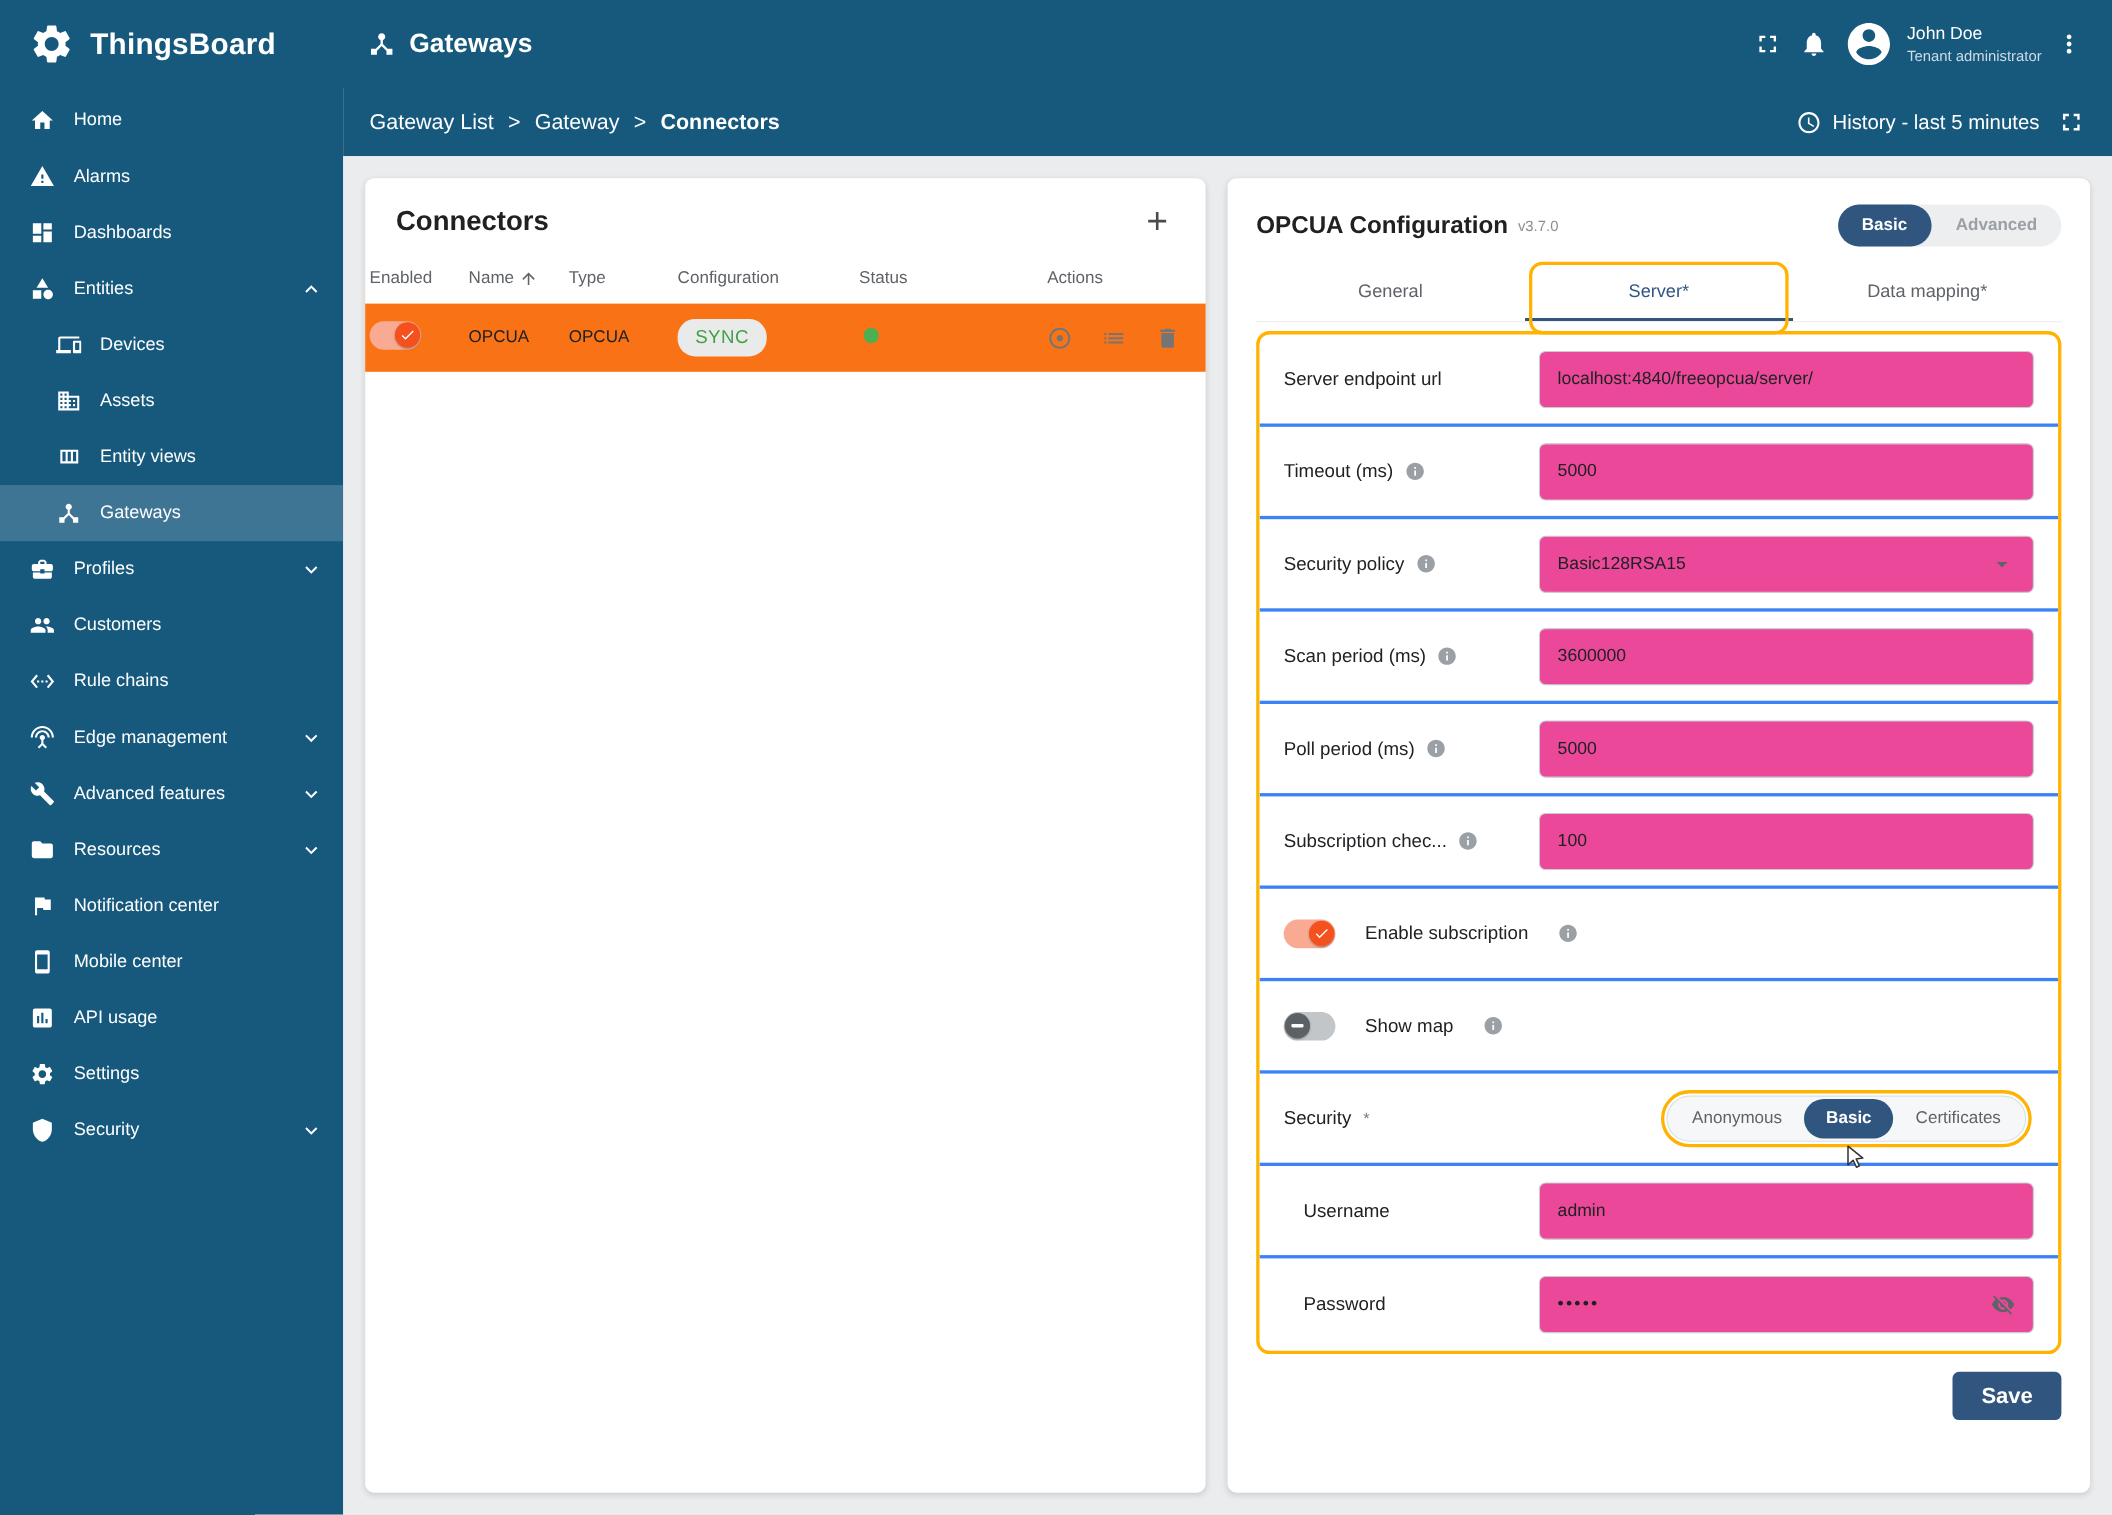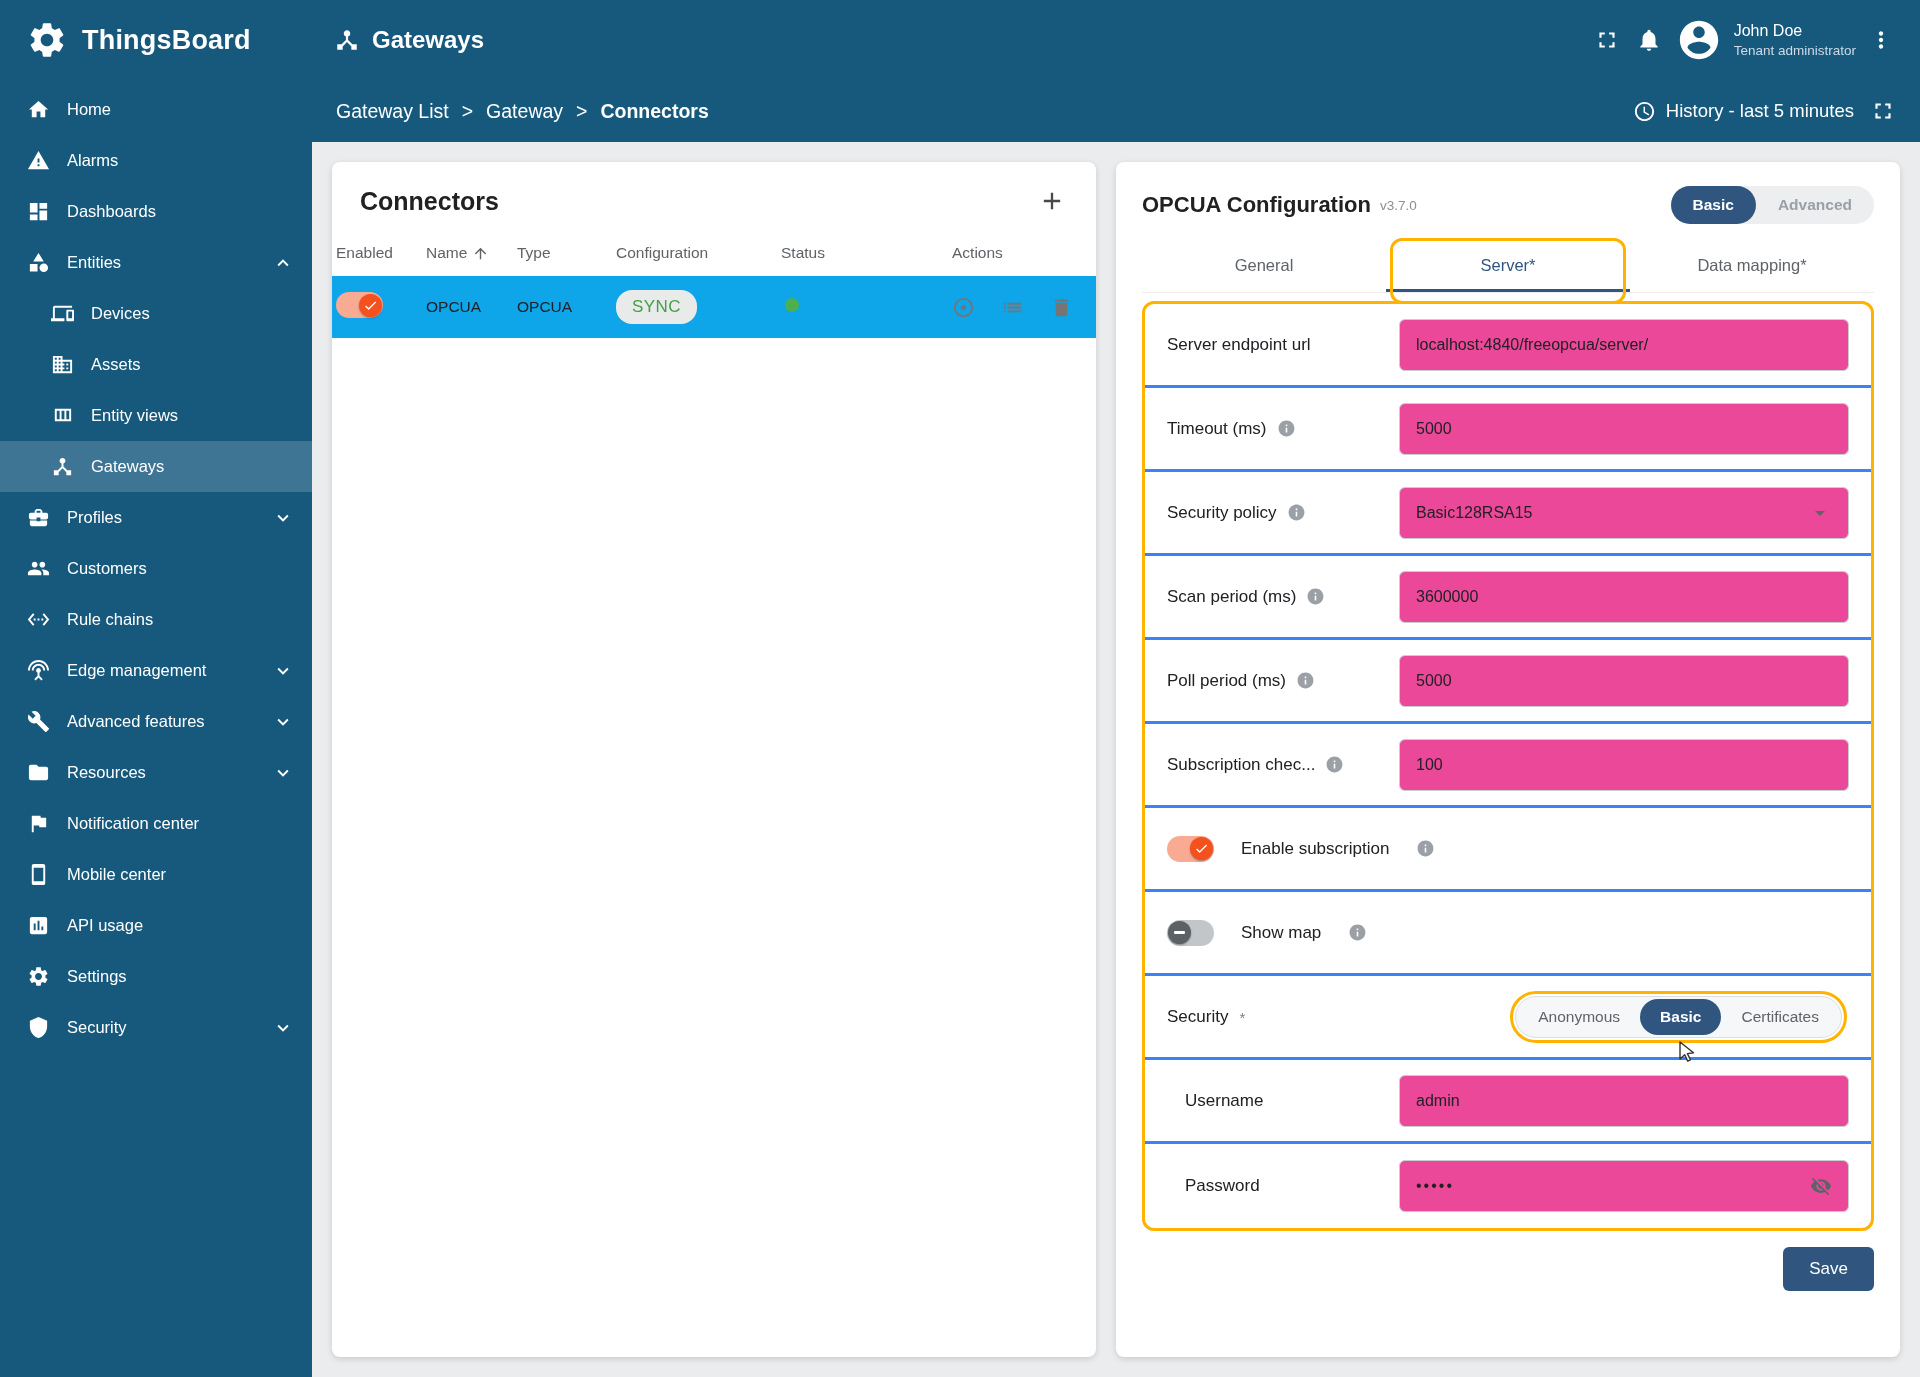--- a/index.html
+++ b/index.html
@@ -60,21 +60,21 @@
   
   .connectors{width:764px;min-width:764px;display:flex;flex-direction:column}
   .conn-head{display:flex;align-items:center;justify-content:space-between;padding:24px 24px 14px 28px}
   .conn-title{font-size:25px;font-weight:700;color:#212121;margin:0}
   .plus-btn{background:none;border:none;cursor:pointer;display:flex;color:#4a4a4a}
   .plus-btn svg{width:28px;height:28px;fill:#4a4a4a}
   .thead,.trow{display:grid;grid-template-columns:90px 91px 99px 165px 171px 1fr;align-items:center;padding:0 4px}
   .thead{height:46px;color:#5f6368;font-size:15.5px}
   .th-name{display:flex;align-items:center;gap:5px}
   .sort svg{width:17px;height:17px;fill:#5f6368}
-  .trow{height:62px;background:#0ea5e9;font-size:15.5px;color:#202124}
+  .trow{height:62px;background:#f97316;font-size:15.5px;color:#202124}
   .chip{display:inline-block;background:#e9ebea;color:var(--chipgreen);font-weight:400;font-size:17px;
         padding:7px 16px;border-radius:16px;letter-spacing:.4px;cursor:pointer}
   .dot{width:14px;height:14px;border-radius:50%;background:var(--green);display:inline-block;margin-left:4px}
   .actions{display:flex;gap:26px;align-items:center}
   .act{background:none;border:none;padding:0;cursor:pointer;display:flex}
   .act svg{width:23px;height:23px;fill:#757575}
 
   
   .tgl{width:47px;height:26px;border-radius:13px;position:relative;display:inline-block;cursor:pointer;flex:none}
   .tgl.on{background:#f8ab92}
@@ -129,21 +129,21 @@
   .cursor{position:absolute;left:calc(50% - 6px);bottom:-24px;width:24px;z-index:5;pointer-events:none}
 
   .frow.sub{padding-left:40px}
   .frow.sub .flabel{flex-basis:214px}
   .eye{margin-left:auto;border:none;background:none;display:flex;cursor:pointer;padding:0}
   .eye svg{width:22px;height:22px;fill:#5f6368}
   .pwd{letter-spacing:2px}
 
   .save-row{display:flex;justify-content:flex-end;margin-top:16px}
   .save-btn{background:var(--blue);color:#fff;border:none;border-radius:6px;height:44px;padding:0 26px;
-            font-size:17px;font-weight:400;cursor:pointer}
+            font-size:20px;font-weight:700;cursor:pointer}
 </style>
 </head>
 <body>
 
 <div class="app">
 
   <header class="topbar">
     <div class="brand">
       <span class="logo">
           <svg viewBox="0 0 24 24">

